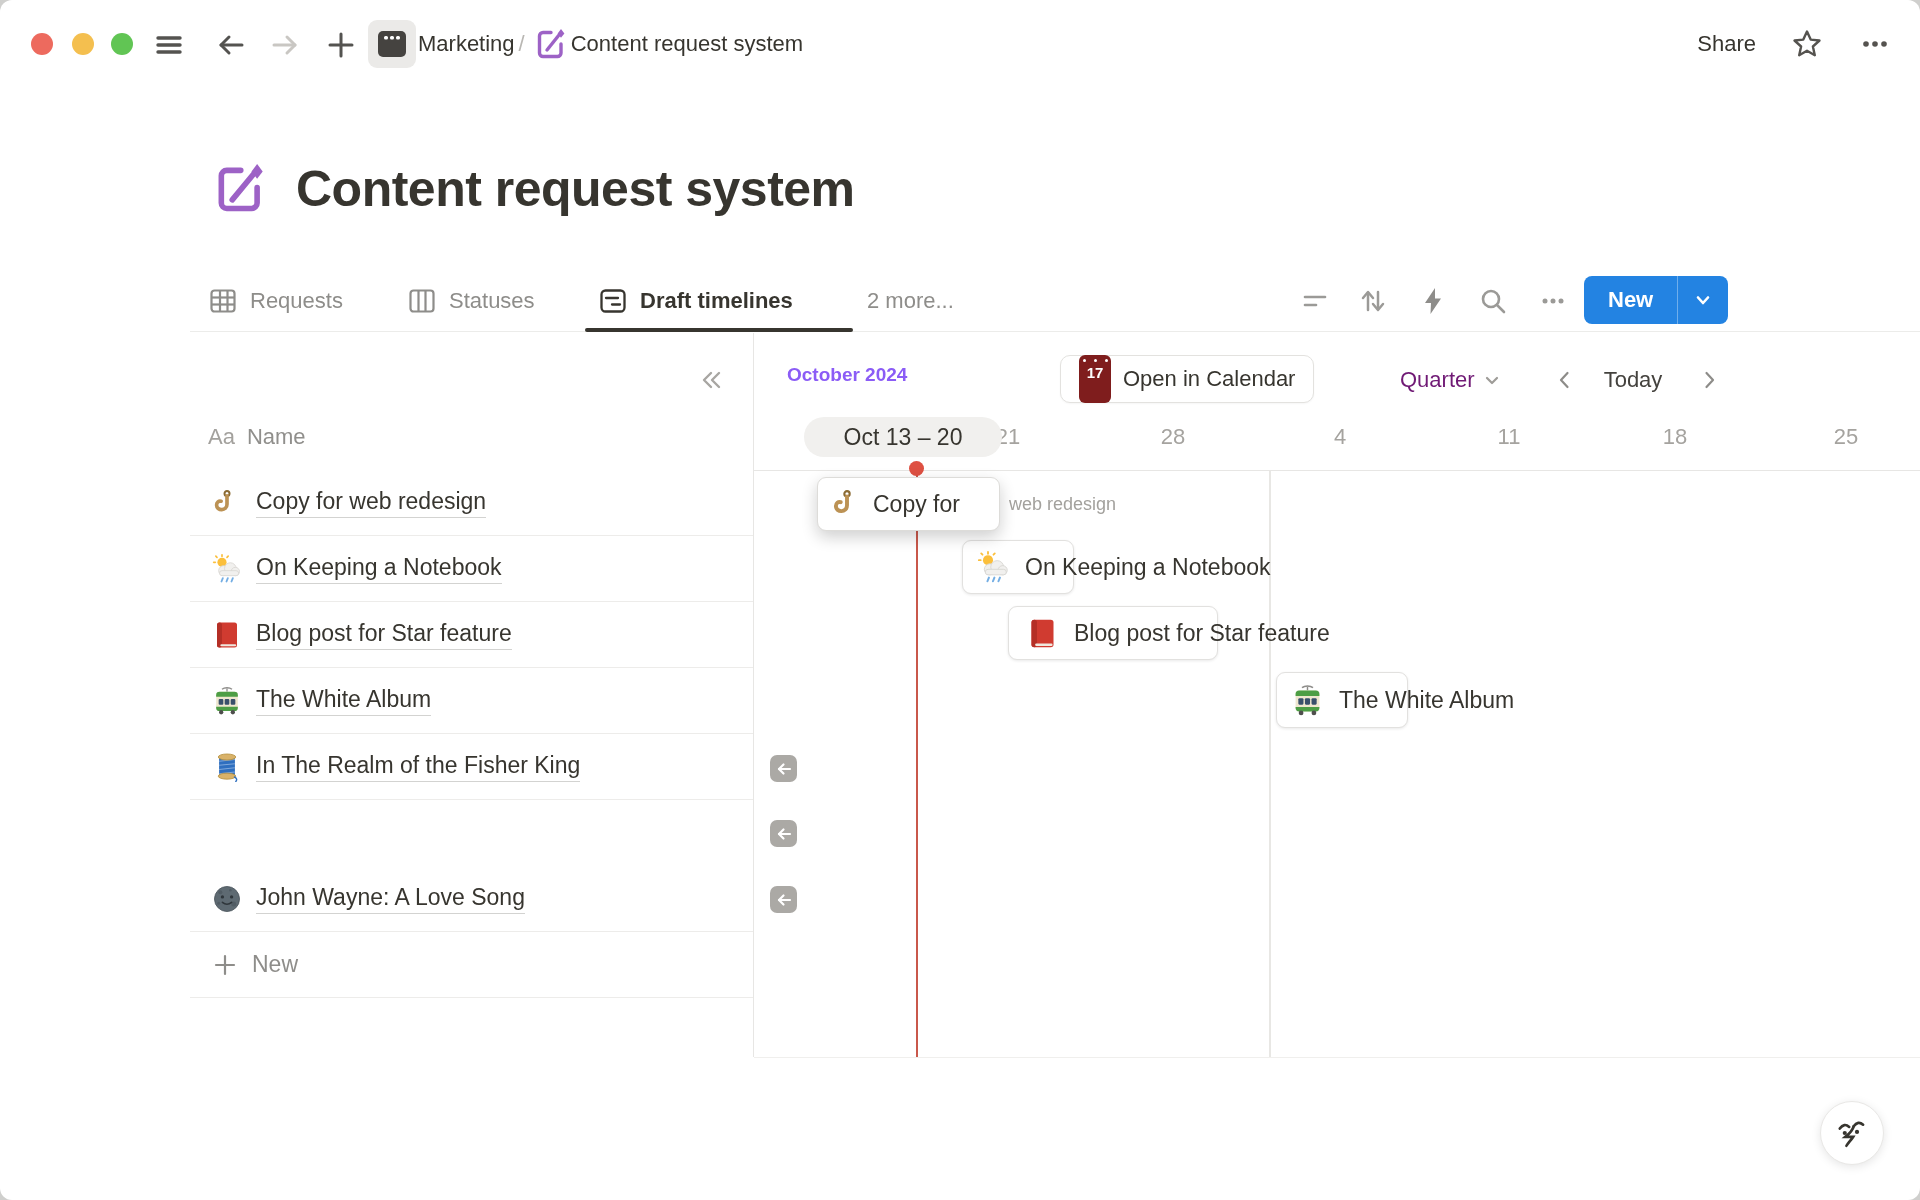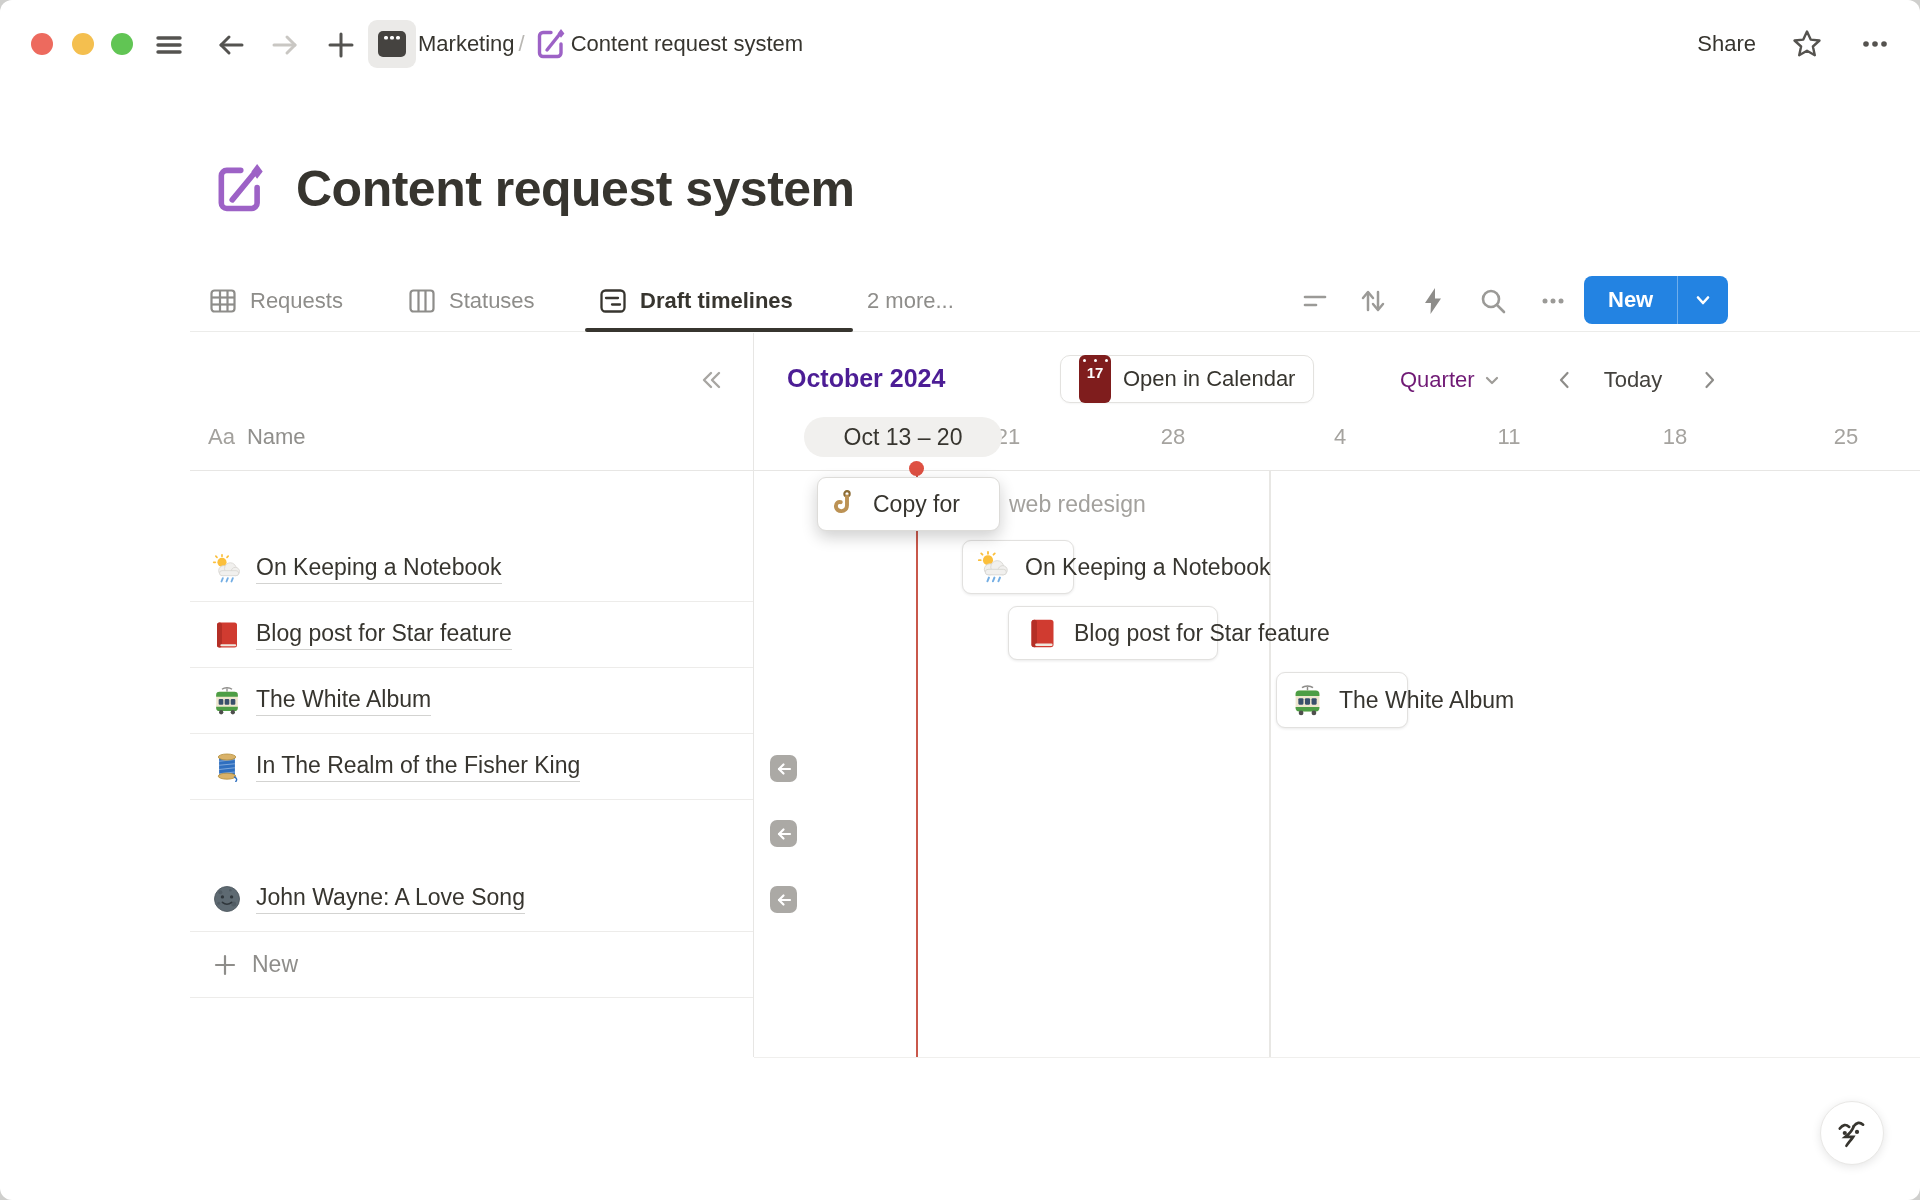--- a/index.html
+++ b/index.html
@@ -39,21 +39,21 @@
   .v-divider{position:absolute;left:753px;top:333px;width:1px;height:724px;background:#e7e6e4;}
   .collapse-btn{position:absolute;left:694px;top:362px;width:36px;height:36px;display:flex;align-items:center;justify-content:center;cursor:pointer;}
   .tbl-header{position:absolute;left:190px;top:414px;width:563px;height:46px;display:flex;align-items:center;gap:12px;padding-left:18px;box-sizing:border-box;color:#908f8c;font-size:22px;cursor:pointer;}
   .tbl-header .aa{font-size:22px;color:#a3a19d;}
   .tbl-hborder{position:absolute;left:190px;top:470px;width:563px;height:1px;background:#e7e6e4;}
   .trow{position:absolute;left:190px;width:563px;height:66px;display:flex;align-items:center;gap:14px;padding-left:22px;box-sizing:border-box;border-bottom:1px solid #edecea;cursor:pointer;background:#fff;}
   .trow .name{font-size:23px;font-weight:500;color:#37352f;border-bottom:1.5px solid rgba(55,53,47,.22);padding-bottom:2px;}
   .new-row{position:absolute;left:190px;top:932px;width:563px;height:66px;display:flex;align-items:center;gap:14px;padding-left:22px;box-sizing:border-box;border-bottom:1px solid #edecea;color:#8e8d8a;font-size:23px;cursor:pointer;}
 
   
-  .tl-month{position:absolute;left:787px;top:364px;font-size:25px;font-weight:700;color:#4c1d95;}
+  .tl-month{position:absolute;left:787px;top:364px;font-size:19px;font-weight:700;color:#8b5cf6;}
   .open-cal{position:absolute;left:1060px;top:355px;height:48px;border:1px solid #e3e2df;border-radius:10px;background:#fff;box-shadow:0 1px 2px rgba(15,15,15,.04);display:flex;align-items:center;gap:12px;padding:0 18px;box-sizing:border-box;cursor:pointer;}
   .open-cal .lbl{font-size:22px;font-weight:500;color:#37352f;}
   .cal-ico{width:32px;height:48px;border-radius:6px;background:#7f1d1d;position:relative;}
   .cal-ico .dots{position:absolute;top:4px;left:0;right:0;display:flex;justify-content:center;gap:8px;}
   .cal-ico .dots i{width:3px;height:3px;border-radius:50%;background:#fff;}
   .cal-ico .num{position:absolute;left:0;right:0;top:9px;text-align:center;font-size:15px;font-weight:700;color:#fff;}
   .zoom-sel{position:absolute;left:1400px;top:360px;height:40px;display:flex;align-items:center;gap:8px;font-size:22px;color:#701a75;cursor:pointer;}
   .nav-ctl{position:absolute;top:360px;height:40px;display:flex;align-items:center;justify-content:center;cursor:pointer;}
   .today-lbl{font-size:22px;color:#44423e;}
 
@@ -63,21 +63,21 @@
   .month-line{position:absolute;left:1269px;top:471px;width:2px;height:586px;background:#e8e7e4;}
   .today-line{position:absolute;left:916px;top:471px;width:2px;height:586px;background:#c9584b;}
   .today-dot{position:absolute;left:909px;top:461px;width:15px;height:15px;border-radius:50%;background:#de5042;}
   .range-pill{position:absolute;left:804px;top:417px;width:198px;height:40px;border-radius:21px;background:#f1f0ee;display:flex;align-items:center;justify-content:center;font-size:23px;font-weight:500;color:#37352f;z-index:4;}
   .wk{position:absolute;top:424px;font-size:22px;color:#a5a39f;transform:translateX(-50%);z-index:2;}
 
   .bar{position:absolute;background:#fff;border:1.5px solid #e2e1df;border-radius:9px;box-sizing:border-box;box-shadow:0 1px 3px rgba(15,15,15,.09);cursor:pointer;}
   .bar.drag{box-shadow:0 6px 16px rgba(15,15,15,.2);border-color:#dddcd9;z-index:3;}
   .bar-inner{position:absolute;inset:0;display:flex;align-items:center;gap:10px;padding-left:13px;overflow:hidden;white-space:nowrap;}
   .bar-label{font-size:23px;font-weight:500;color:#37352f;}
-  .ghost{position:absolute;left:1009px;top:504px;transform:translateY(-50%);font-size:23px;font-weight:500;color:#a3a19d;white-space:nowrap;z-index:2;}
+  .ghost{position:absolute;left:1009px;top:504px;transform:translateY(-50%);font-size:18px;font-weight:500;color:#a3a19d;white-space:nowrap;z-index:2;}
   .bar-float{position:absolute;display:flex;align-items:center;gap:15px;white-space:nowrap;z-index:2;pointer-events:none;}
   .bar-float .bar-label{color:#37352f;}
 
   .jump-btn{position:absolute;left:770px;width:27px;height:27px;border-radius:7px;background:#aba9a5;display:flex;align-items:center;justify-content:center;cursor:pointer;}
 
   
   .ai-btn{position:absolute;left:1820px;top:1101px;width:62px;height:62px;border-radius:50%;background:#fff;border:1px solid #e9e8e6;box-shadow:0 2px 10px rgba(0,0,0,.1);display:flex;align-items:center;justify-content:center;cursor:pointer;}
 </style>
 </head>
 <body>
@@ -307,20 +307,29 @@
         </svg>
     </span>
   </div>
 
   <div class="tbl-header">
     <span class="aa">Aa</span>
     <span>Name</span>
   </div>
   <div class="tbl-hborder"></div>
 
+  <div class="trow" style="top:470px;">
+    <span>
+      <svg width="30" height="30" viewBox="0 0 36 36">
+          <circle cx="18" cy="6.5" r="3" fill="none" stroke="#8a6a33" stroke-width="2.4"></circle>
+          <path d="M18 9.5 v10 c0 8.5 -12.5 8.5 -12.5 .8 c0 -3.2 2.6 -5.2 5.4 -4.4" fill="none" stroke="#bc9254" stroke-width="4.4" stroke-linecap="round"></path>
+        </svg>
+    </span>
+    <span class="name">Copy for web redesign</span>
+  </div>
 
   <div class="trow" style="top:536px;">
     <span>
       <svg width="30" height="30" viewBox="0 0 36 36">
           <circle cx="12" cy="10" r="5.5" fill="#fbbf3c"></circle>
           <g stroke="#fbbf3c" stroke-width="2" stroke-linecap="round">
             <line x1="12" y1="1" x2="12" y2="3"></line>
             <line x1="4" y1="10" x2="2" y2="10"></line>
             <line x1="6" y1="4" x2="4.6" y2="2.6"></line>
             <line x1="18" y1="4" x2="19.4" y2="2.6"></line>

